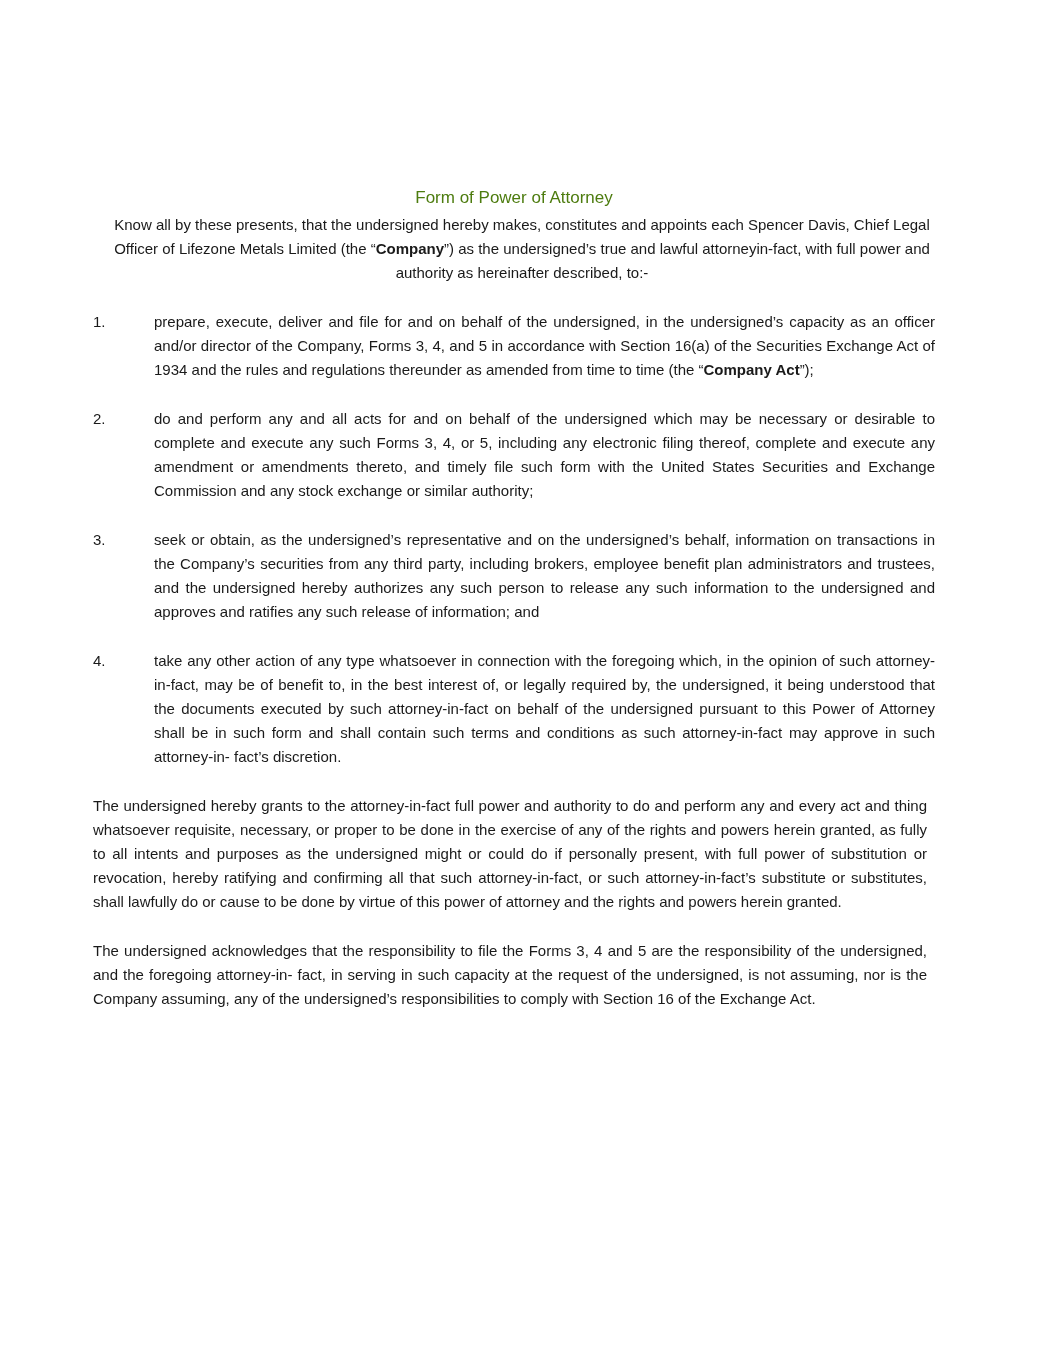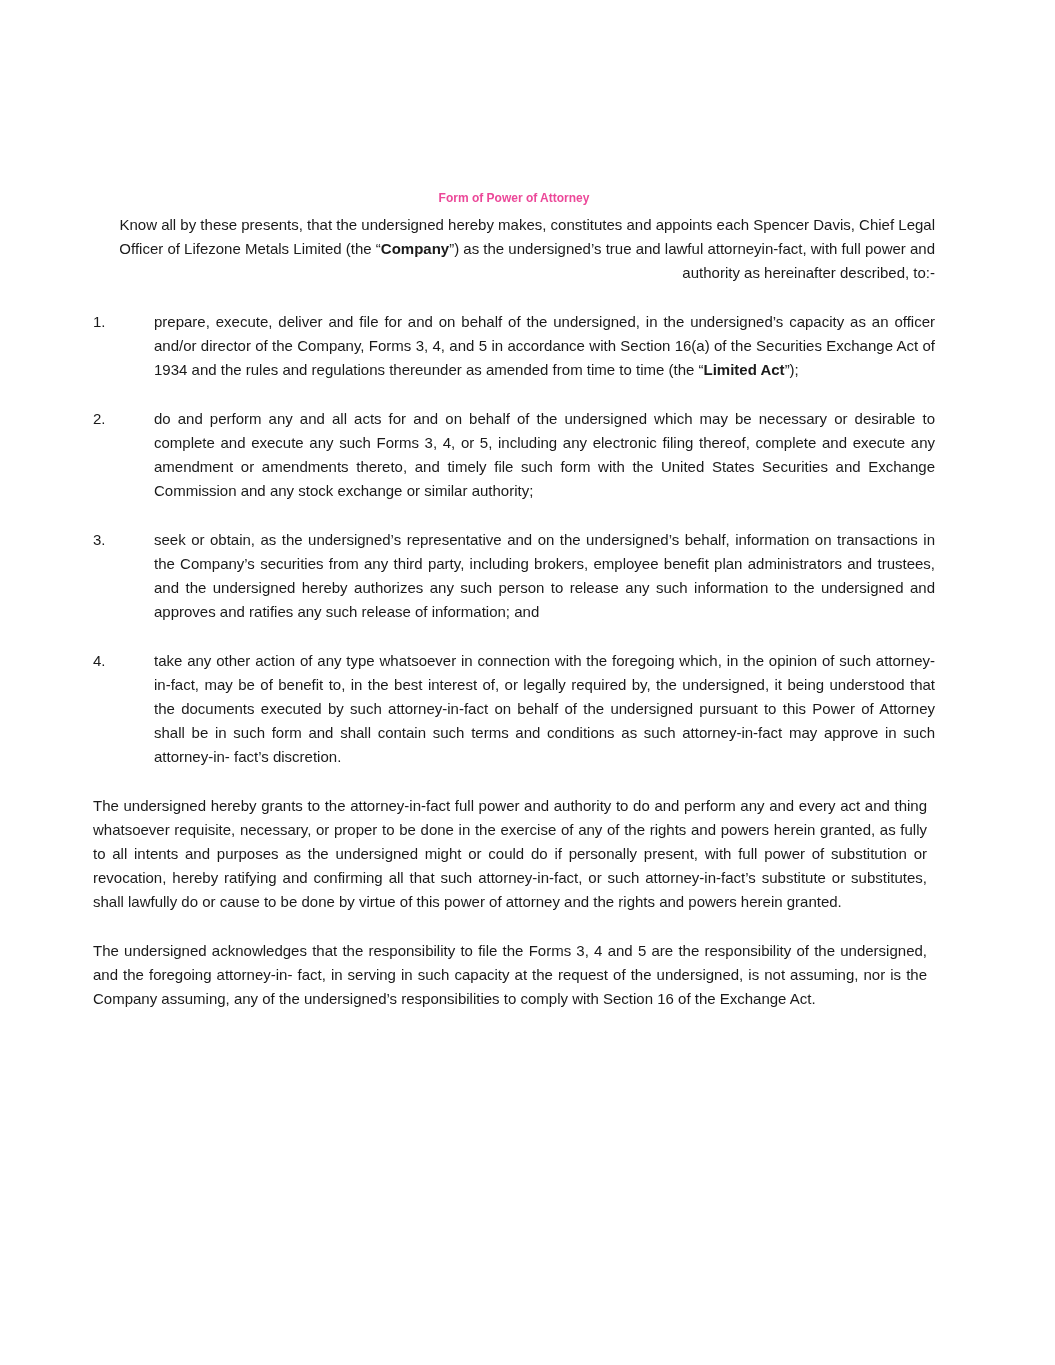--- a/index.html
+++ b/index.html
@@ -16,30 +16,30 @@
   .doc-page {
     position: absolute;
     left: 93px;
     top: 186px;
     width: 842px;
     color: #1a1a1a;
     font-size: 15px;
     line-height: 24px;
   }
   .doc-title {
-    font-size: 12px;
-    font-weight: bold;
-    color: #ec4899;
+    font-size: 17px;
+    font-weight: normal;
+    color: #4d7c0f;
     text-align: center;
     margin: 0 0 3px 0;
     line-height: 24px;
   }
   .intro-para {
     margin: 0 0 25px 16px;
-    text-align: right;
+    text-align: center;
   }
   .list-item {
     position: relative;
     padding-left: 61px;
     margin: 0 0 25px 0;
     text-align: justify;
   }
   .list-num {
     position: absolute;
     left: 0;
@@ -55,21 +55,21 @@
 <body>
 
 <div class="doc-page">
 
   <h1 class="doc-title">Form of Power of Attorney</h1>
 
   <p class="intro-para"><span>Know all by these presents, that the undersigned hereby makes, constitutes and appoints each Spencer Davis, Chief Legal Officer of Lifezone Metals Limited (the “</span><b>Company</b><span>”) as the undersigned’s true and lawful attorneyin-fact, with full power and authority as hereinafter described, to:-</span></p>
 
   <div class="list-item">
     <span class="list-num">1.</span>
-    <span><span>prepare, execute, deliver and file for and on behalf of the undersigned, in the undersigned’s capacity as an officer and/or director of the Company, Forms 3, 4, and 5 in accordance with Section 16(a) of the Securities Exchange Act of 1934 and the rules and regulations thereunder as amended from time to time (the “</span><b>Limited Act</b><span>”);</span></span>
+    <span><span>prepare, execute, deliver and file for and on behalf of the undersigned, in the undersigned’s capacity as an officer and/or director of the Company, Forms 3, 4, and 5 in accordance with Section 16(a) of the Securities Exchange Act of 1934 and the rules and regulations thereunder as amended from time to time (the “</span><b>Company Act</b><span>”);</span></span>
   </div>
 
   <div class="list-item">
     <span class="list-num">2.</span>
     <span>do and perform any and all acts for and on behalf of the undersigned which may be necessary or desirable to complete and execute any such Forms 3, 4, or 5, including any electronic filing thereof, complete and execute any amendment or amendments thereto, and timely file such form with the United States Securities and Exchange Commission and any stock exchange or similar authority;</span>
   </div>
 
   <div class="list-item">
     <span class="list-num">3.</span>
     <span>seek or obtain, as the undersigned’s representative and on the undersigned’s behalf, information on transactions in the Company’s securities from any third party, including brokers, employee benefit plan administrators and trustees, and the undersigned hereby authorizes any such person to release any such information to the undersigned and approves and ratifies any such release of information; and</span>

